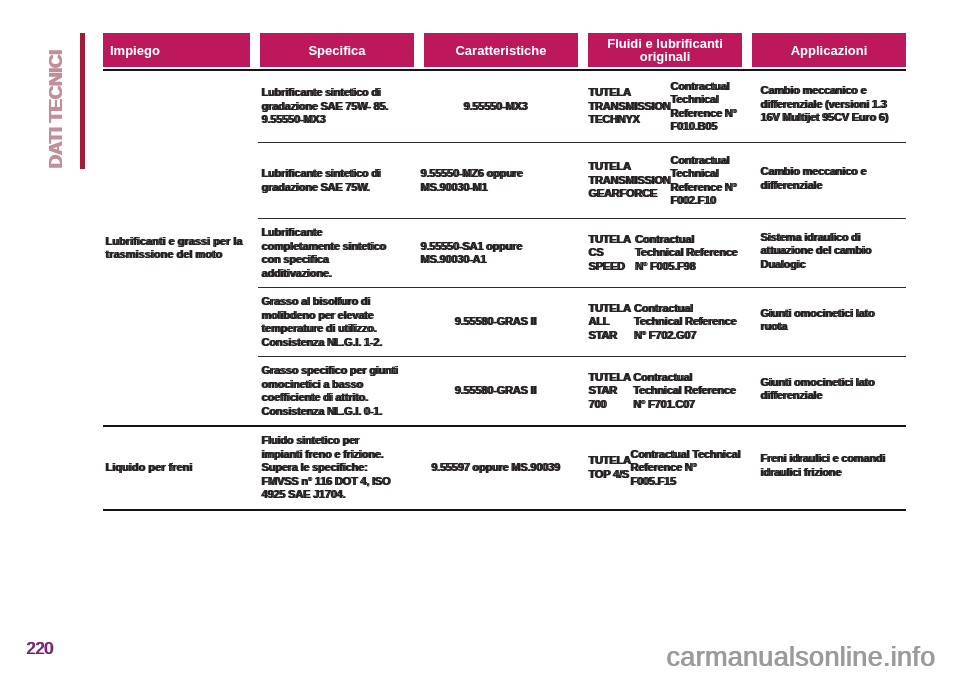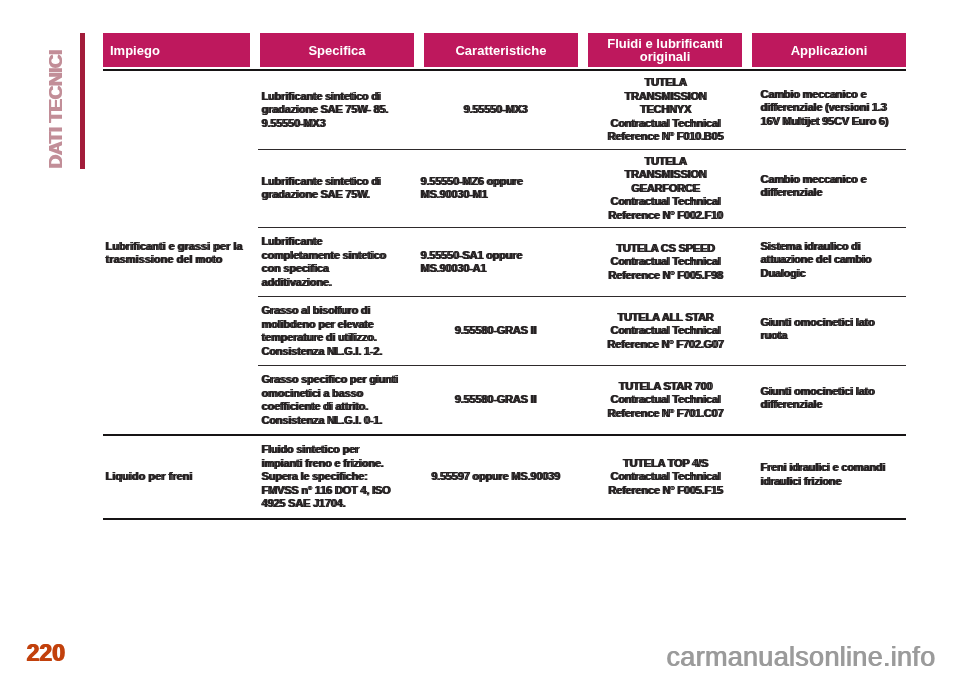--- a/index.html
+++ b/index.html
@@ -37,26 +37,26 @@
   .impiego {
     display:flex; align-items:center; font-size:11px; font-weight:bold;
     line-height:13px; padding:4px 10px 4px 2px;
   }
   .rows { display:flex; flex-direction:column; }
   .row { display:grid; grid-template-columns:152px 170px 170px 156px; }
   .row + .row { border-top:1px solid #2e2a2b; }
   .cell { display:flex; align-items:center; font-size:11px; font-weight:bold; line-height:13.5px; letter-spacing:-0.2px; }
   .cell.car { padding:7px 12px 7px 3px; }
   .cell.spec { justify-content:center; text-align:left; padding:4px 10px; }
-  .cell.fluid { flex-direction:column; justify-content:center; text-align:center; padding:5px 8px; }
+  .cell.fluid { flex-direction:row; justify-content:center; padding:5px 8px; }
   .fluid-name { max-width:118px; }
   .fluid-ref { max-width:152px; }
   .cell.app { padding:7px 6px 11px 10px; }
 
-  .page-num { position:absolute; left:26px; top:640px; font-size:23px; font-weight:bold; color:#c2410c; }
+  .page-num { position:absolute; left:26px; top:640px; font-size:16px; font-weight:normal; color:#701a75; }
   .watermark {
     position:absolute; right:25px; bottom:5px; font-size:27px; font-weight:normal;
     color:#9b9b9b; letter-spacing:0.3px; text-shadow:1px 0 0 currentColor;
   }
 </style>
 </head>
 <body>
 
 <div class="page">
 

